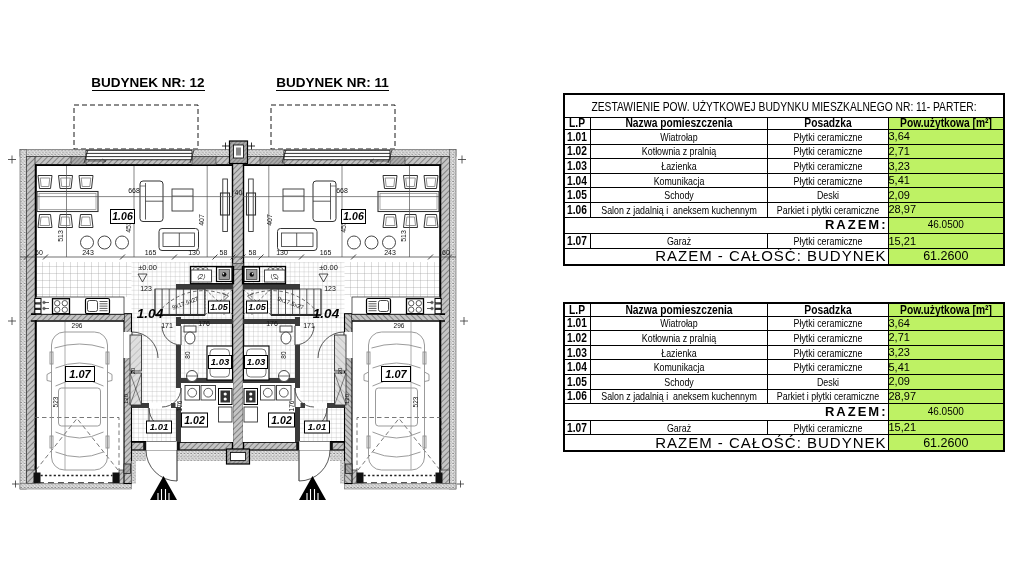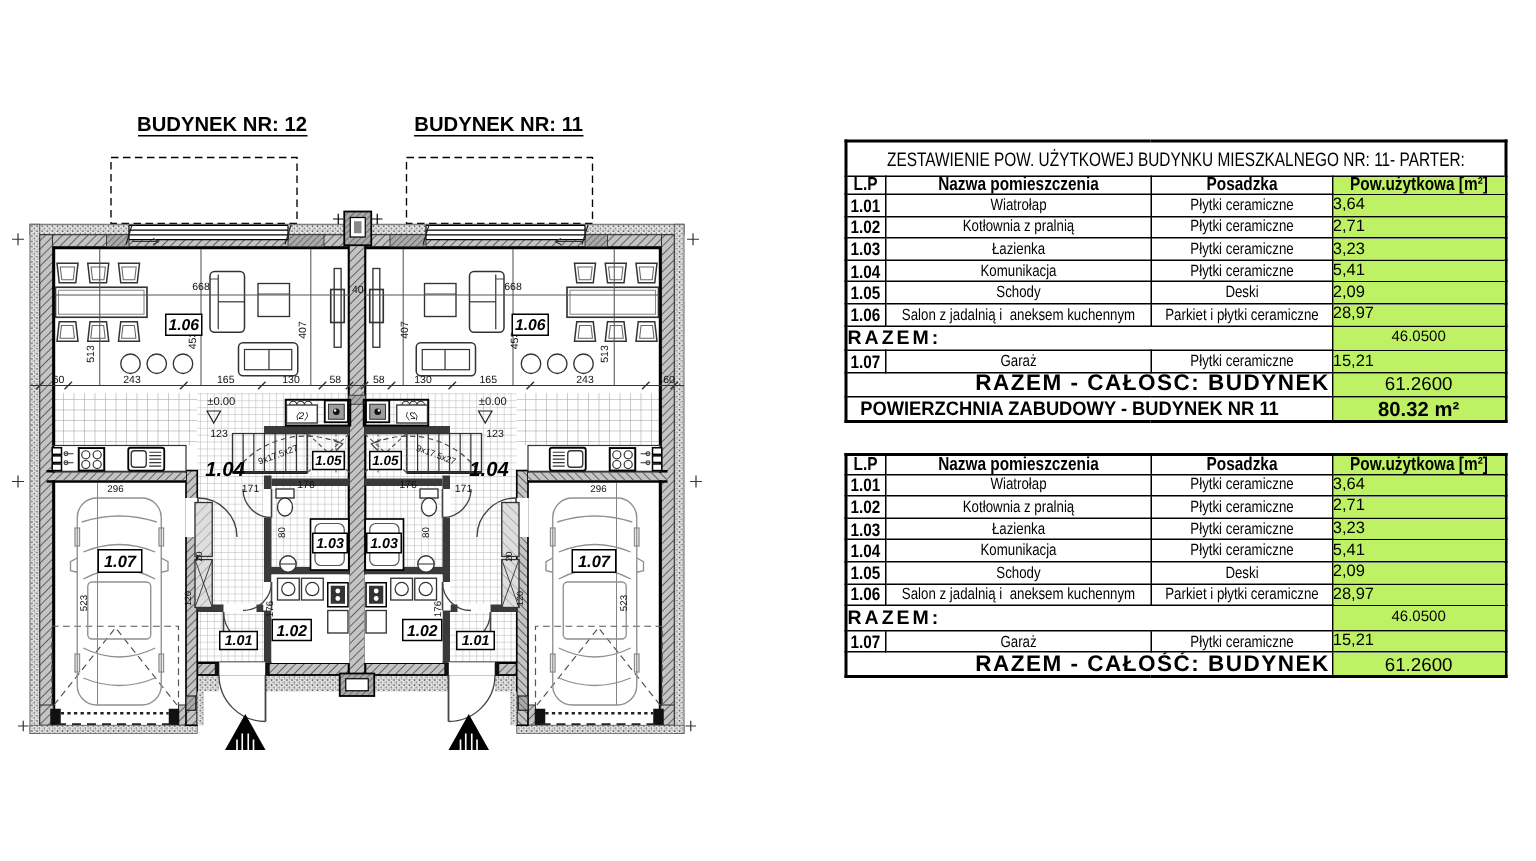--- a/index.html
+++ b/index.html
@@ -12,24 +12,24 @@
   .clp{display:block;transform:scaleX(0.85);transform-origin:0 50%;}
   .c95{position:absolute;right:1px;top:50%;transform:translate(0,-50%);white-space:nowrap;}
   .c92{position:absolute;left:46%;top:50%;transform:translate(-50%,-50%) scaleX(0.94);white-space:nowrap;}
   .title td{height:21.5px;font-weight:normal;font-size:13px;text-align:right;}
   .hdr td{height:11.6px;line-height:11px;font-weight:bold;font-size:12.5px;text-align:right;}
   .d td{height:13.6px;line-height:12px;font-size:10.8px;text-align:left;}
   .d td.lp{font-weight:bold;font-size:12px;text-align:left;padding-left:2px;}
   .d td.val{font-size:11px;line-height:13px;}
   .cream{background:#bef264;}
   .razem td{height:15.6px;line-height:14px;}
-  .razem .rz{font-weight:bold;font-size:13px;padding-right:24px;letter-spacing:2px;}
+  .razem .rz{font-weight:bold;font-size:13px;text-align:right;letter-spacing:2px;}
   .razem .val{font-size:10px;text-align:center;}
   .rcal td{height:14.7px;line-height:14px;}
-  .rcal .rz{font-weight:bold;font-size:15px;letter-spacing:1px;}
+  .rcal .rz{font-weight:normal;font-size:15px;letter-spacing:1px;}
   .rcal .val{font-size:12.5px;text-align:center;margin-left:42px;}
   .pow td{height:15.4px;line-height:15px;}
   .pow .rz{font-weight:bold;font-size:13px;letter-spacing:0px;}
   .pow .val{font-weight:bold;font-size:13.5px;text-align:center;}
 </style>
 </head>
 <body>
 
 <svg width="562" height="574" viewBox="0 0 562 574" style="position:absolute;left:0;top:0">
 <defs>
@@ -851,26 +851,20 @@
           <span class="c82">Płytki ceramiczne</span>
         </td>
         <td class="val cream">15,21</td>
       </tr>
  <tr class="rcal">
         <td colspan="3" class="rz">
           <span class="c95">RAZEM - CAŁOŚĆ: BUDYNEK</span>
         </td>
         <td class="val cream">61.2600</td>
       </tr>
- <tr class="pow">
-        <td colspan="3" class="rz">
-          <span class="c92">POWIERZCHNIA ZABUDOWY - BUDYNEK NR 11</span>
-        </td>
-        <td class="val cream">80.32 m²</td>
-      </tr>
  </tbody>
   </table>
 
 <table class="tbl" style="top:302px">
  <colgroup>
       <col style="width:26px">
       <col style="width:177px">
       <col style="width:121px">
       <col style="width:116px">
     </colgroup>

